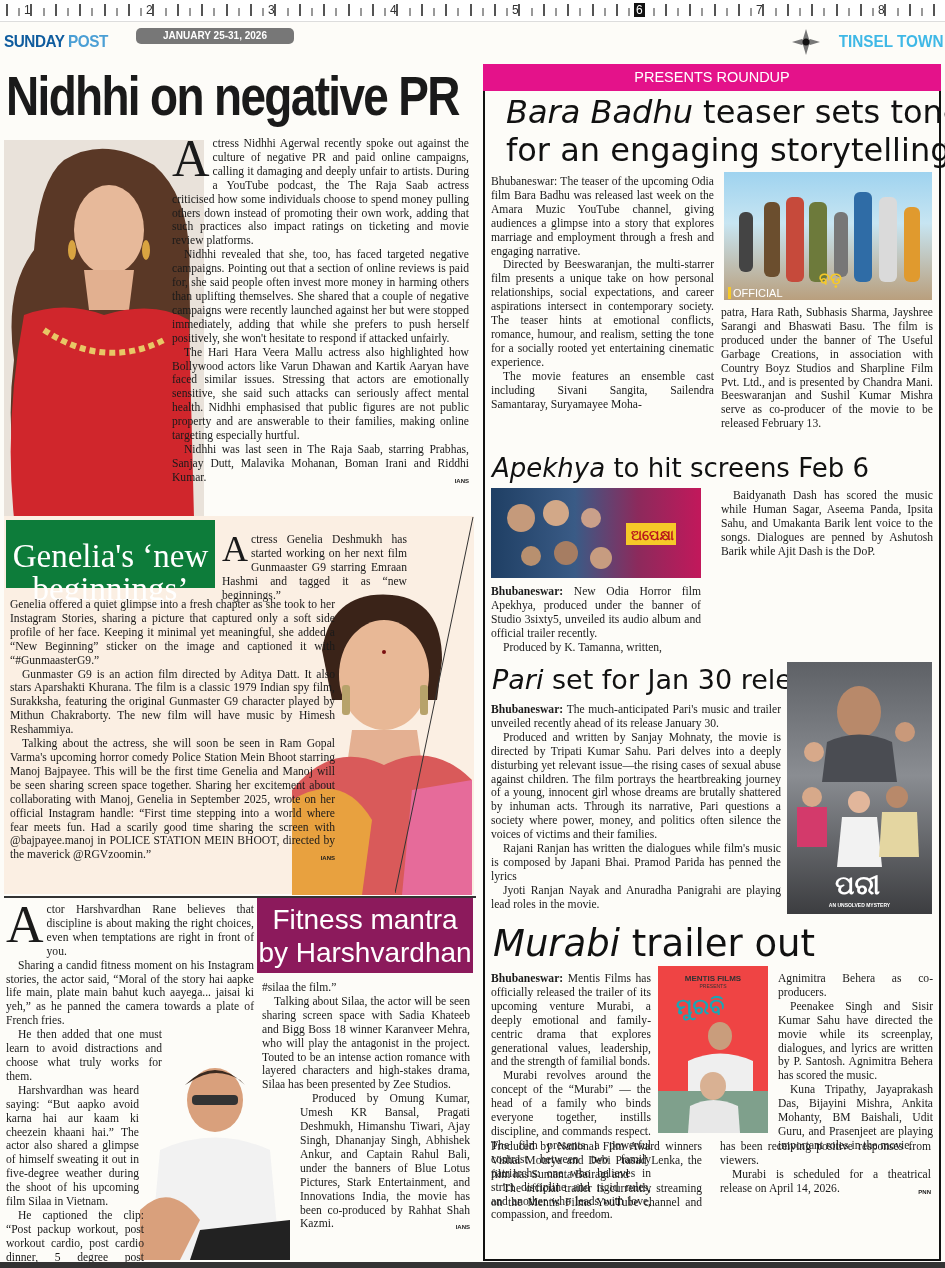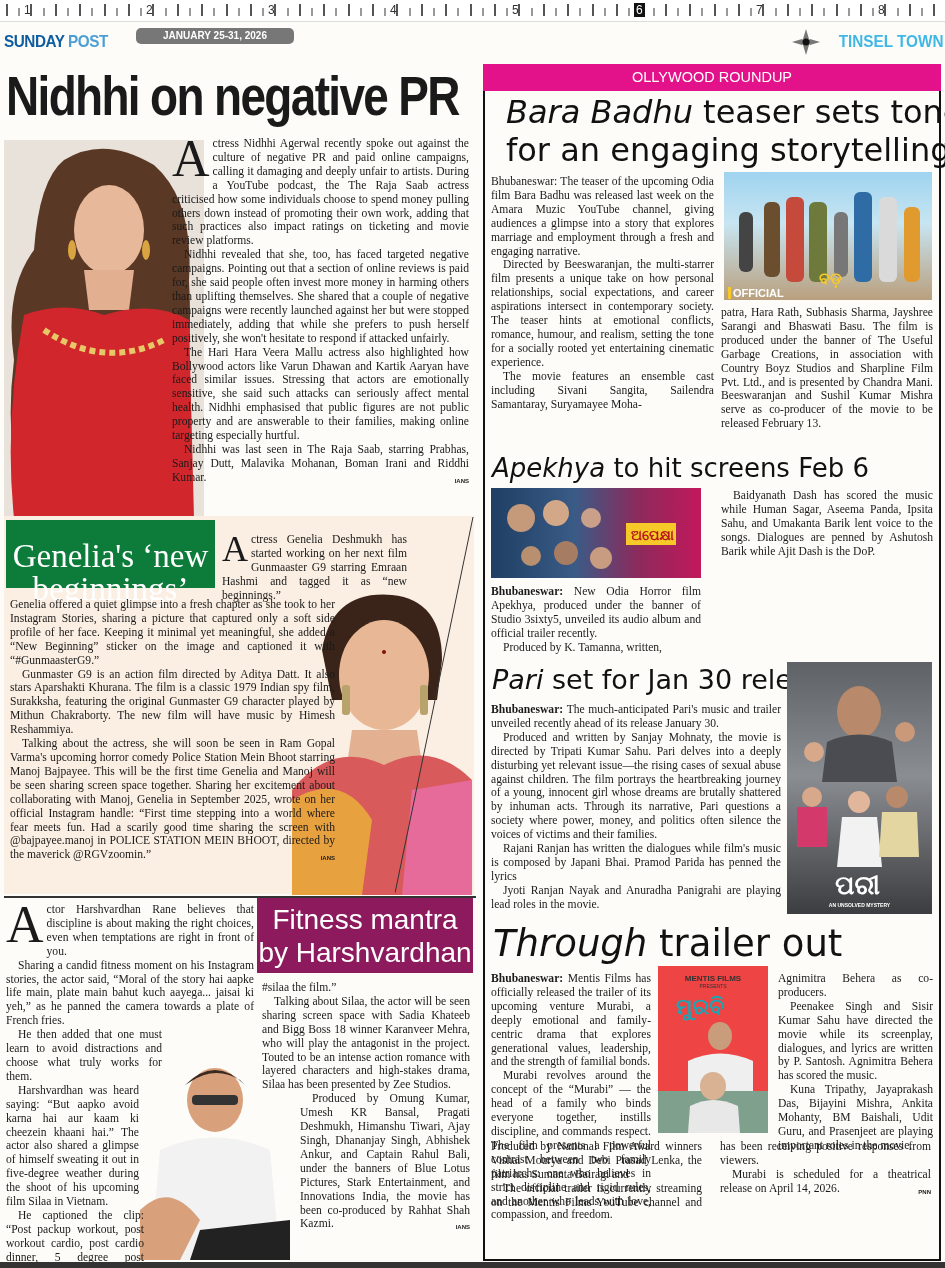--- a/index.html
+++ b/index.html
@@ -202,41 +202,41 @@
   <p style="margin-right:115px">Harshvardhan was heard saying: “But aapko avoid karna hai aur kaam ki cheezein khaani hai.” The actor also shared a glimpse of himself sweating it out in five-degree weather during the shoot of his upcoming film Silaa in Vietnam.</p>
   <p style="margin-right:110px">He captioned the clip: “Post packup workout, post workout cardio, post cardio dinner, 5 degree post #vietnam</p>
 </div>
 <div class="txt" style="left:262px;top:981px;width:208px">
   <p class="noi">#silaa the film.”</p>
   <p>Talking about Silaa, the actor will be seen sharing screen space with Sadia Khateeb and Bigg Boss 18 winner Karanveer Mehra, who will play the antagonist in the project. Touted to be an intense action romance with layered characters and high-stakes drama, Silaa has been presented by Zee Studios.</p>
   <p style="margin-left:38px"><span>Produced by Omung Kumar, Umesh KR Bansal, Pragati Deshmukh, Himanshu Tiwari, Ajay Singh, Dhananjay Singh, Abhishek Ankur, and Captain Rahul Bali, under the banners of Blue Lotus Pictures, Stark Entertainment, and Innovations India, the movie has been co-produced by Rahhat Shah Kazmi.</span><span class="credit">IANS</span></p>
 </div>
 
 <div class="ollybox"></div>
-<div class="ollyhead">OLLYWOOD ROUNDUP</div>
+<div class="ollyhead">PRESENTS ROUNDUP</div>
 
 <div class="subh" style="left:506px;top:93px;font-size:32px;line-height:38px;text-align:center;width:415px">
   <div><i>Bara Badhu</i><span> teaser sets tone</span></div>
   <div>for an engaging storytelling</div>
 </div>
 <div class="poster" style="left:724px;top:172px;width:208px;height:128px;background:linear-gradient(180deg,#9fd3ef 0%,#c7e5f2 40%,#b99f7d 100%)">
   <svg width="208" height="128" viewBox="0 0 208 128">
     <g fill="#444">
         <rect x="15" y="40" width="14" height="60" rx="6"></rect>
         <rect x="40" y="30" width="16" height="75" rx="6" fill="#6b4e2e"></rect>
         <rect x="62" y="25" width="18" height="85" rx="6" fill="#c64a3b"></rect>
         <rect x="85" y="30" width="18" height="80" rx="6" fill="#6d7a3b"></rect>
         <rect x="110" y="40" width="14" height="65" rx="6" fill="#777"></rect>
         <rect x="130" y="20" width="18" height="90" rx="6" fill="#2f6ca6"></rect>
         <rect x="155" y="25" width="18" height="85" rx="6" fill="#dadada"></rect>
         <rect x="180" y="35" width="16" height="75" rx="6" fill="#e09a2e"></rect>
       </g>
     <text x="95" y="112" font-family="DejaVu Sans,sans-serif" font-size="16" font-weight="bold" fill="#f6c928">ବଡ଼</text>
   </svg>
-  <div style="position:absolute;left:4px;bottom:1px;color:#fff;font-family:'Liberation Sans',sans-serif;font-weight:bold;font-size:11px;border-left:3px solid #f6c928;padding-left:2px">OFFICIAL</div>
+  <div style="position:absolute;left:4px;bottom:1px;color:#fff;font-family:'Liberation Sans',sans-serif;font-weight:normal;font-size:11px;border-left:3px solid #f6c928;padding-left:2px">OFFICIAL</div>
 </div>
 <div class="txt" style="left:491px;top:175px;width:223px">
   <p class="noi">Bhubaneswar: The teaser of the upcoming Odia film Bara Badhu was released last week on the Amara Muzic YouTube channel, giving audiences a glimpse into a story that explores marriage and employment through a fresh and engaging narrative.</p>
   <p>Directed by Beeswaranjan, the multi-starrer film presents a unique take on how personal relationships, social expectations, and career aspirations intersect in contemporary society. The teaser hints at emotional conflicts, romance, humour, and realism, setting the tone for a socially rooted yet entertaining cinematic experience.</p>
   <p>The movie features an ensemble cast including Sivani Sangita, Sailendra Samantaray, Suryamayee Moha-</p>
 </div>
 <div class="txt" style="left:721px;top:306px;width:212px">
   <p class="noi">patra, Hara Rath, Subhasis Sharma, Jayshree Sarangi and Bhaswati Basu. The film is produced under the banner of The Useful Garbage Creations, in association with Country Boyz Studios and Sharpline Film Pvt. Ltd., and is presented by Chandra Mani. Beeswaranjan and Sushil Kumar Mishra serve as co-producer of the movie to be released February 13.</p>
 </div>
 
@@ -283,21 +283,21 @@
     <circle cx="72" cy="140" r="11" fill="#e2b69b"></circle>
       <path d="M55 155 L90 155 L95 205 L50 205Z" fill="#f2f2f2"></path>
     <circle cx="110" cy="135" r="11" fill="#b8896a"></circle>
       <path d="M95 150 L130 150 L132 195 L92 195Z" fill="#e4d6a1"></path>
     <text x="48" y="232" font-family="DejaVu Sans,sans-serif" font-size="26" font-weight="bold" fill="#fff">ପରୀ</text>
   </svg>
   <div style="position:absolute;left:0;width:145px;text-align:center;bottom:6px;font-family:'Liberation Sans',sans-serif;font-size:5px;color:#fff;font-weight:bold">AN UNSOLVED MYSTERY</div>
 </div>
 
 <div class="subh" style="left:493px;top:922px;font-size:37px;line-height:44px">
-  <i>Through</i><span> trailer out</span>
+  <i>Murabi</i><span> trailer out</span>
 </div>
 <div class="poster" style="left:658px;top:966px;width:110px;height:167px;background:#ef4444">
   <div style="position:absolute;top:8px;width:110px;text-align:center;font-family:'Liberation Sans',sans-serif;font-weight:bold;font-size:8px;color:#333">MENTIS FILMS</div>
   <div style="position:absolute;top:17px;width:110px;text-align:center;font-family:'Liberation Sans',sans-serif;font-size:5px;color:#333">PRESENTS</div>
   <svg width="110" height="167" viewBox="0 0 110 167" style="position:absolute;left:0;top:0">
     <text x="18" y="48" font-family="DejaVu Sans,sans-serif" font-size="22" font-weight="bold" fill="#1aa6b5">ମୁରବି</text>
     <ellipse cx="62" cy="70" rx="12" ry="14" fill="#c99d7c"></ellipse>
     <path d="M30 95 Q62 80 95 95 L95 125 L30 125Z" fill="#efefef"></path>
     <rect x="0" y="125" width="110" height="42" fill="#7fa08c"></rect>
     <ellipse cx="55" cy="120" rx="13" ry="14" fill="#d9b193"></ellipse>

